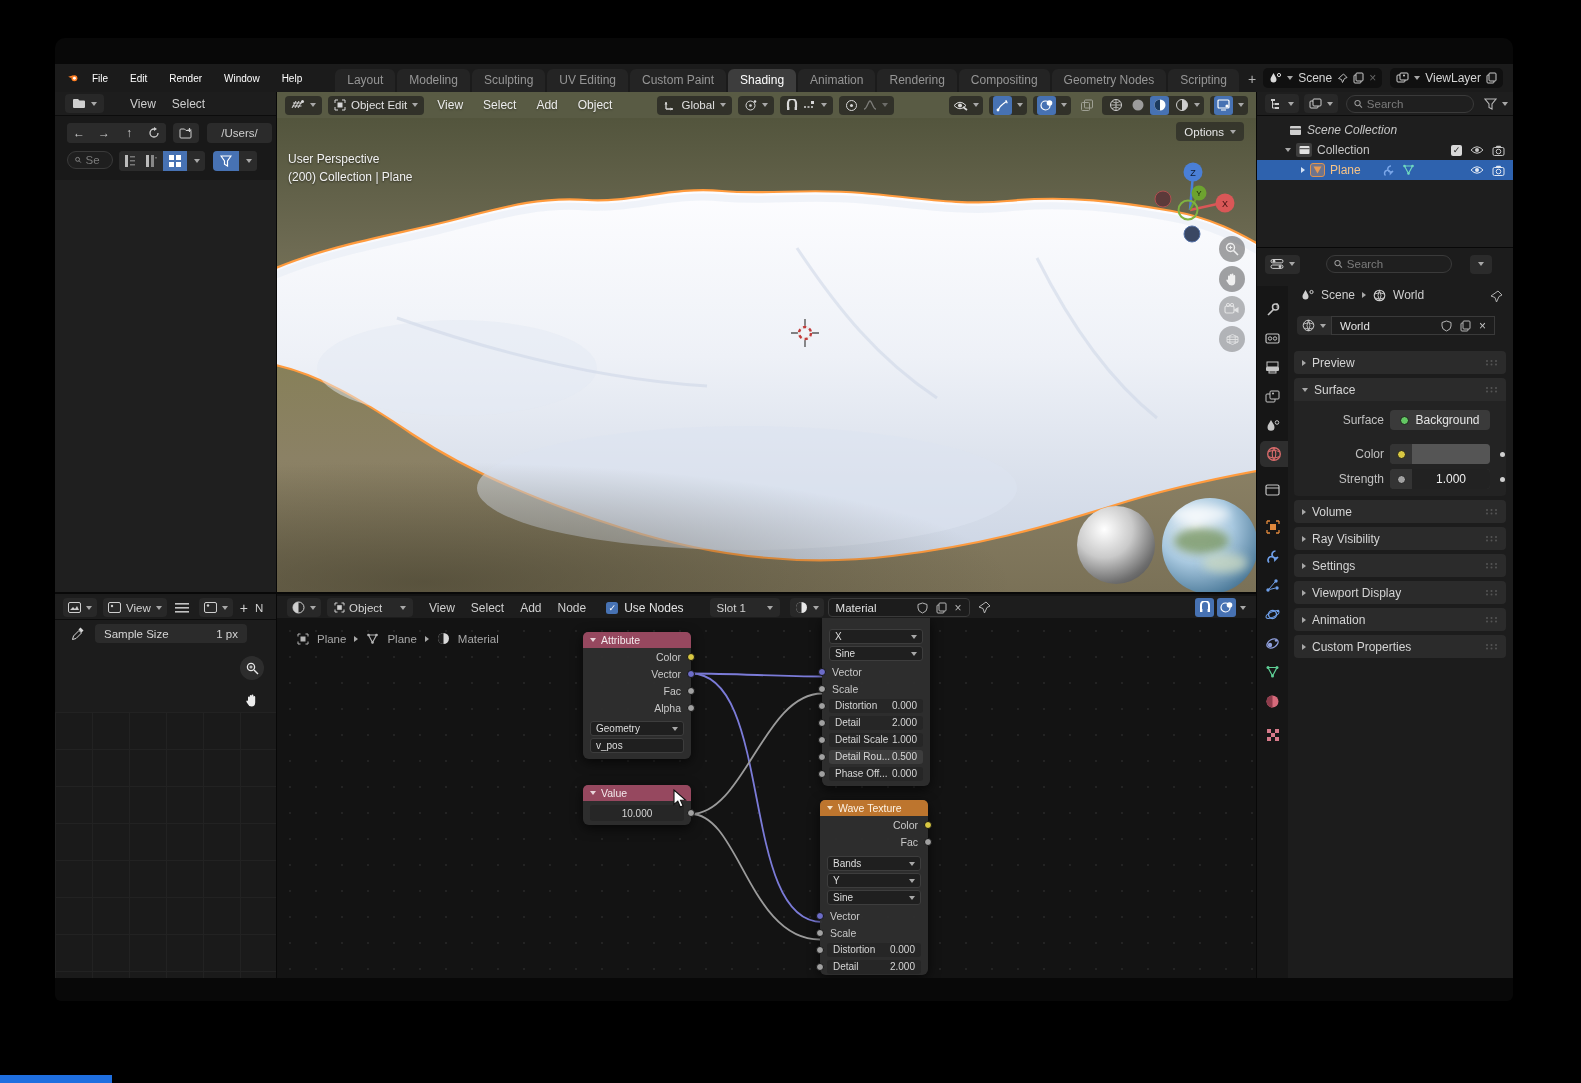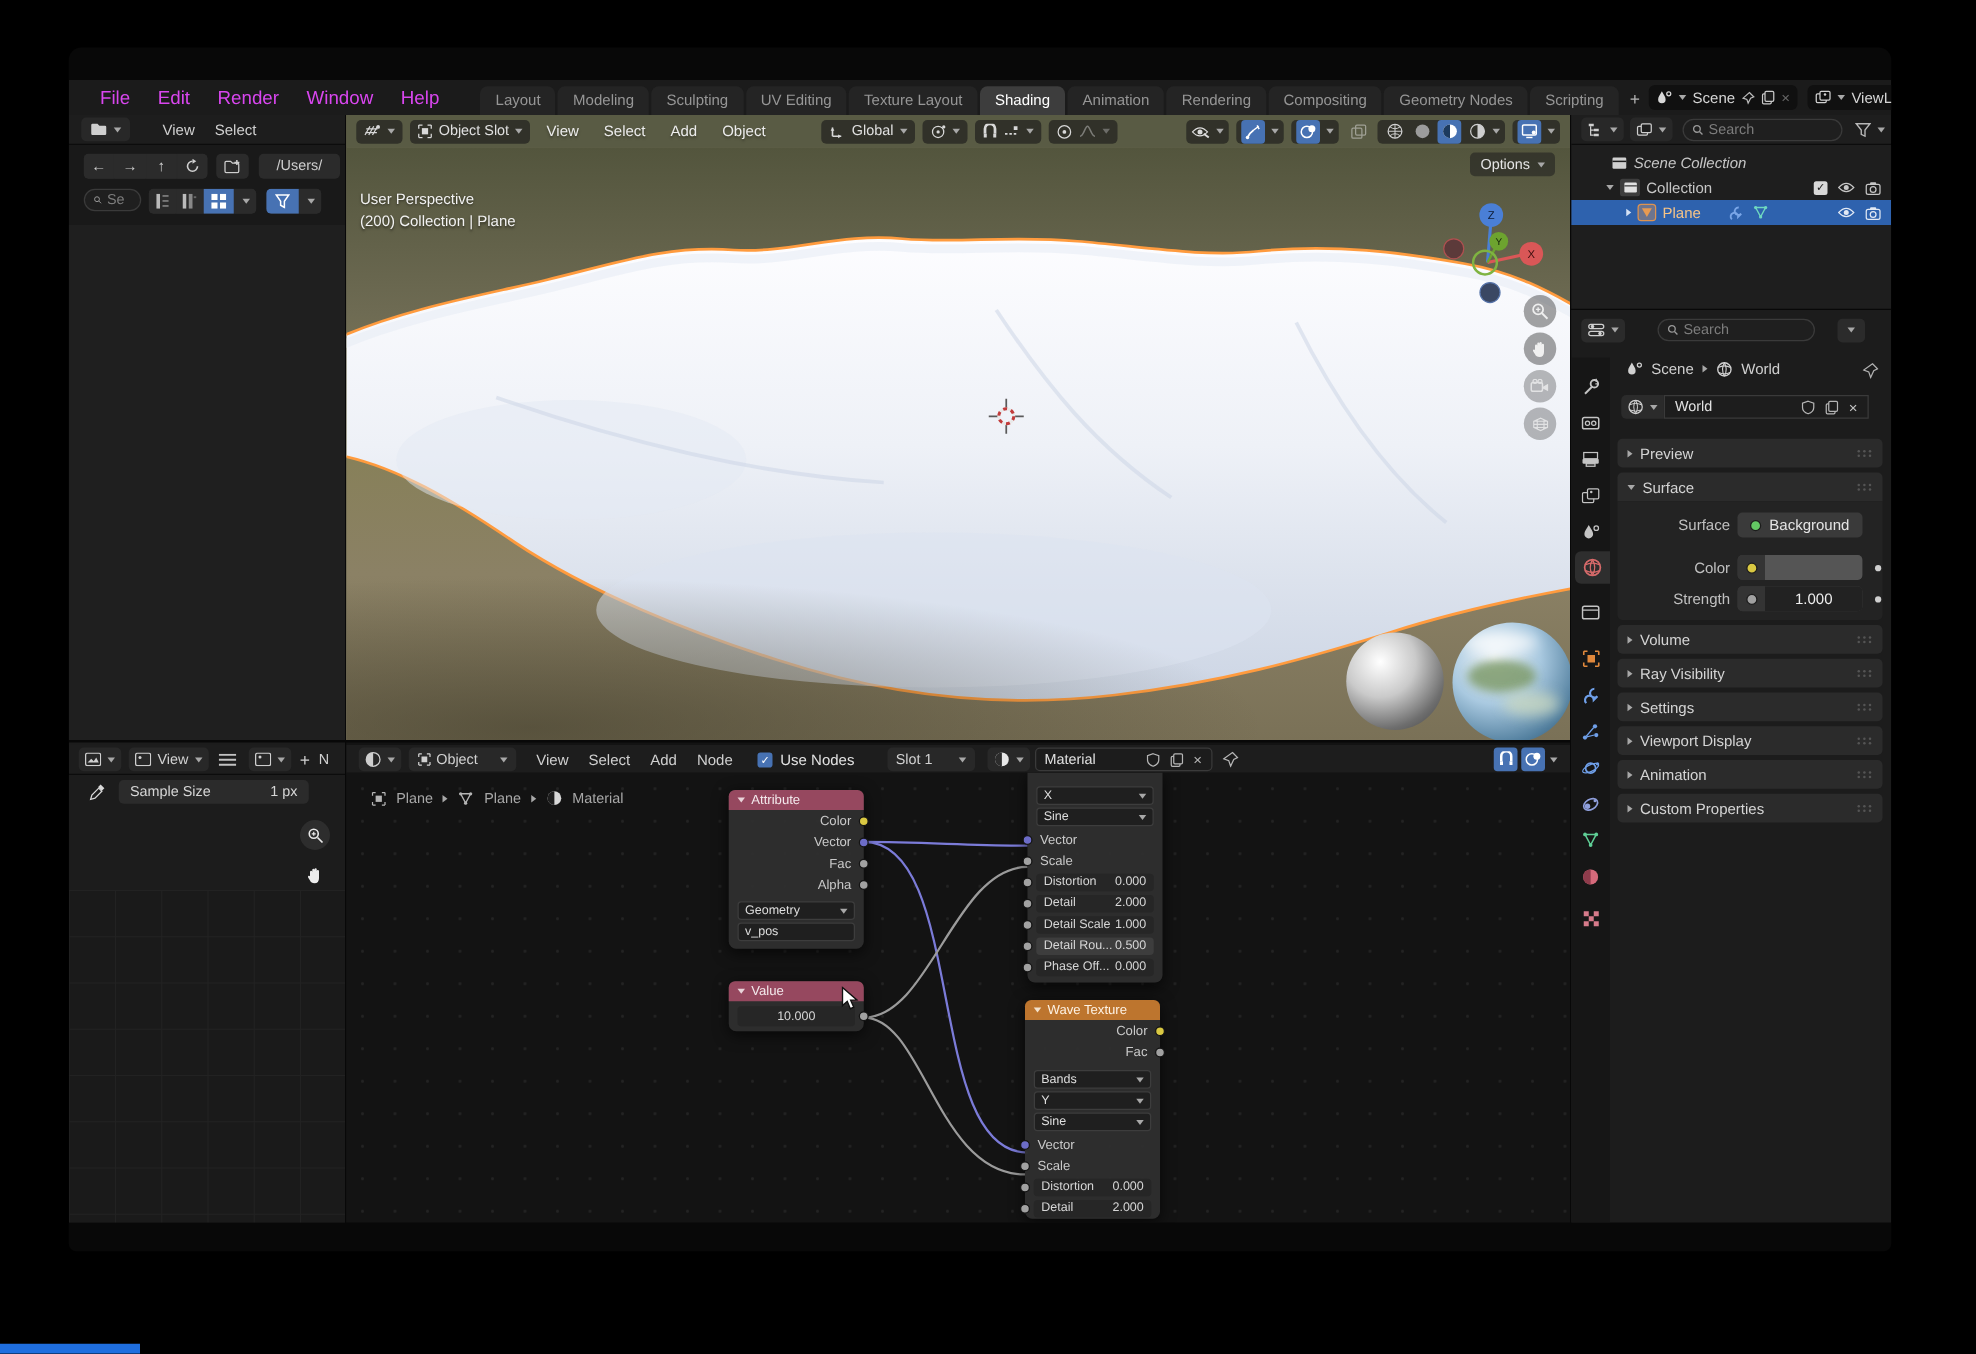--- a/index.html
+++ b/index.html
@@ -7,21 +7,21 @@
   .abs { position:absolute; }
   .flex { display:flex; align-items:center; }
 
   
   .win { position:absolute; left:55px; top:38px; width:1458px; height:963px; background:#080808; border-radius:10px 10px 6px 6px; overflow:hidden; }
   .titlebar { position:absolute; left:0; top:0; width:100%; height:26px; background:#1b1b1d; display:flex; align-items:center; }
   .tl { width:12px; height:12px; border-radius:50%; margin-left:8px; }
   .title-center { position:absolute; left:0; right:0; top:0; height:26px; display:flex; align-items:center; justify-content:center; gap:6px; color:#c9c9c9; font-size:12px; font-weight:bold; }
 
   .topbar { position:absolute; left:0; top:26px; width:100%; height:28px; background:#1b1b1b; display:flex; align-items:flex-end; }
-  .menu-item { color:#d946ef; font-size:15px; padding:0 11px; height:28px; display:flex; align-items:center; }
+  .menu-item { color:#ffffff; font-size:10px; padding:0 11px; height:28px; display:flex; align-items:center; }
   .tabs { display:flex; align-items:flex-end; gap:2px; height:28px; margin-left:22px; }
   .tab { font-size:12px; color:#969696; background:#242424; padding:4px 12px 5px; border-radius:6px 6px 0 0; white-space:nowrap; }
   .tab.active { background:#3d3d3d; color:#ffffff; }
   .tab.plus { background:transparent; color:#b5b5b5; padding:4px 7px 5px; font-size:14px; }
   .tb-widget { background:#101010; border-radius:5px; height:20px; display:flex; align-items:center; gap:5px; padding:0 6px; color:#d5d5d5; font-size:12px; margin-bottom:4px; }
 
   
   .chev { width:0; height:0; border-left:3.5px solid transparent; border-right:3.5px solid transparent; border-top:4px solid #a8a8a8; display:inline-block; }
   .chev-r { width:0; height:0; border-top:3.5px solid transparent; border-bottom:3.5px solid transparent; border-left:4px solid #a8a8a8; display:inline-block; }
   .pill { background:#282828; border-radius:4px; display:inline-flex; align-items:center; gap:5px; padding:0 7px; height:19px; color:#d2d2d2; font-size:11.5px; white-space:nowrap; }
@@ -110,21 +110,21 @@
     <span class="menu-item">File</span>
     <span class="menu-item">Edit</span>
     <span class="menu-item">Render</span>
     <span class="menu-item">Window</span>
     <span class="menu-item">Help</span>
     <div class="tabs">
       <span class="tab">Layout</span>
       <span class="tab">Modeling</span>
       <span class="tab">Sculpting</span>
       <span class="tab">UV Editing</span>
-      <span class="tab">Texture Layout</span>
+      <span class="tab">Custom Paint</span>
       <span class="tab active">Shading</span>
       <span class="tab">Animation</span>
       <span class="tab">Rendering</span>
       <span class="tab">Compositing</span>
       <span class="tab">Geometry Nodes</span>
       <span class="tab">Scripting</span>
       <span class="tab plus">+</span>
     </div>
     <div style="flex:1"></div>
     <div class="tb-widget" style="width:168px">
@@ -300,21 +300,21 @@
             <path d="M2 4 h9 M1.5 7 h9" stroke="#d8d8d8"></path>
             <circle cx="11.5" cy="2.5" r="1.5" fill="#d8d8d8"></circle>
           </svg>
         <span class="chev"></span>
       </span>
       <span class="vp-pill">
         <svg width="12" height="12" viewBox="0 0 12 12">
             <path d="M1 1 h3 M8 1 h3 M1 11 h3 M8 11 h3 M1 1 v3 M1 8 v3 M11 1 v3 M11 8 v3" stroke="#d8d8d8"></path>
             <rect x="3.5" y="3.5" width="5" height="5" fill="#d8d8d8"></rect>
           </svg>
-        <span>Object Slot</span>
+        <span>Object Edit</span>
         <span class="chev"></span>
       </span>
       <span class="vp-menu">View</span>
       <span class="vp-menu">Select</span>
       <span class="vp-menu">Add</span>
       <span class="vp-menu">Object</span>
       <span style="width:26px"></span>
       <span class="vp-pill">
         <svg width="13" height="13" viewBox="0 0 13 13">
             <path d="M3 10 L3 3 M3 10 L10 10" stroke="#d8d8d8" stroke-width="1.3"></path>

